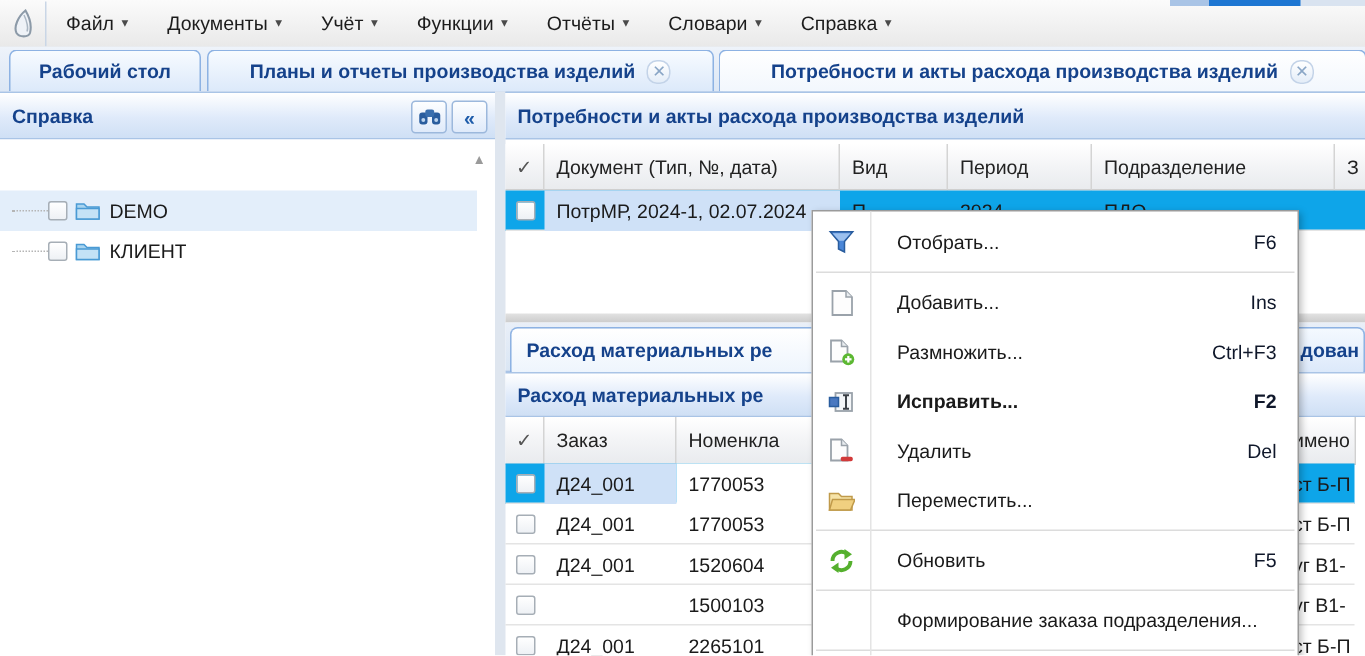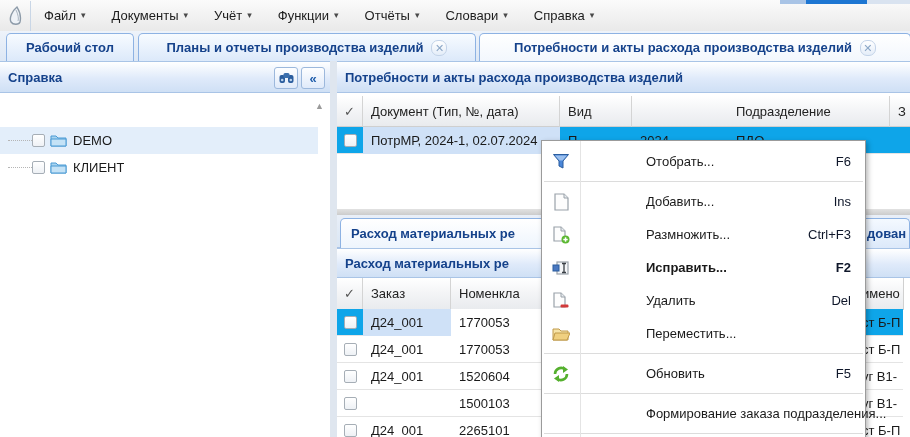--- a/index.html
+++ b/index.html
@@ -76,21 +76,21 @@
   .subtab{position:absolute;top:3px;height:30px;border:1px solid #8db2e3;border-bottom:none;
     border-radius:5px 5px 0 0;display:flex;align-items:center;color:#15428b;font-weight:bold;
     padding-left:10px;box-sizing:border-box;overflow:hidden;white-space:nowrap;cursor:pointer;}
   .subtab.active{background:linear-gradient(#ffffff,#eef5fd);}
   .subtab.inactive{background:linear-gradient(#f4f9ff,#dcE9fa);}
   
   .ctx{position:absolute;left:541px;top:140px;width:325px;height:310px;z-index:100;
     background:#ffffff;border:1px solid #9b9b9b;box-shadow:2px 2px 5px rgba(0,0,0,0.28);
     box-sizing:border-box;padding-top:4px;}
   .ctx::before{content:"";position:absolute;left:38px;top:0;bottom:0;width:1px;background:#e4e4e4;}
-  .ctx-item{height:33px;display:flex;align-items:center;cursor:pointer;position:relative;gap:48px;}
+  .ctx-item{height:33px;display:flex;align-items:center;cursor:pointer;position:relative;}
   .ctx-icon{width:38px;display:flex;align-items:center;justify-content:center;flex:none;}
   .ctx-label{flex:1;padding-left:18px;color:#1a1a1a;white-space:nowrap;}
   .ctx-sc{padding-right:14px;color:#0f172a;white-space:nowrap;}
   .ctx-sep{height:1px;background:#dcdcdc;margin:3px 2px 3px 2px;}
   .bold{font-weight:bold;}
   svg{display:block;}
 </style>
 </head>
 <body>
 
@@ -203,20 +203,23 @@
   <div class="grid-header" style="left:337px;top:96px;width:573px;">
     <div class="gh-cell gh-check" style="left:0;width:26px;">
       <span>✓</span>
     </div>
     <div class="gh-cell" style="left:26px;width:197px;">
       <span>Документ (Тип, №, дата)</span>
     </div>
     <div class="gh-cell" style="left:223px;width:72px;">
       <span>Вид</span>
     </div>
+    <div class="gh-cell" style="left:295px;width:96px;">
+      <span>Период</span>
+    </div>
     <div class="gh-cell" style="left:391px;width:162px;">
       <span>Подразделение</span>
     </div>
     <div class="gh-cell" style="left:553px;width:20px;border-right:none;">
       <span>З</span>
     </div>
   </div>
 
   <div class="grid-row sel-row" style="left:337px;top:127px;width:573px;">
     <div class="gr-cell gr-check" style="left:0;width:26px;">

